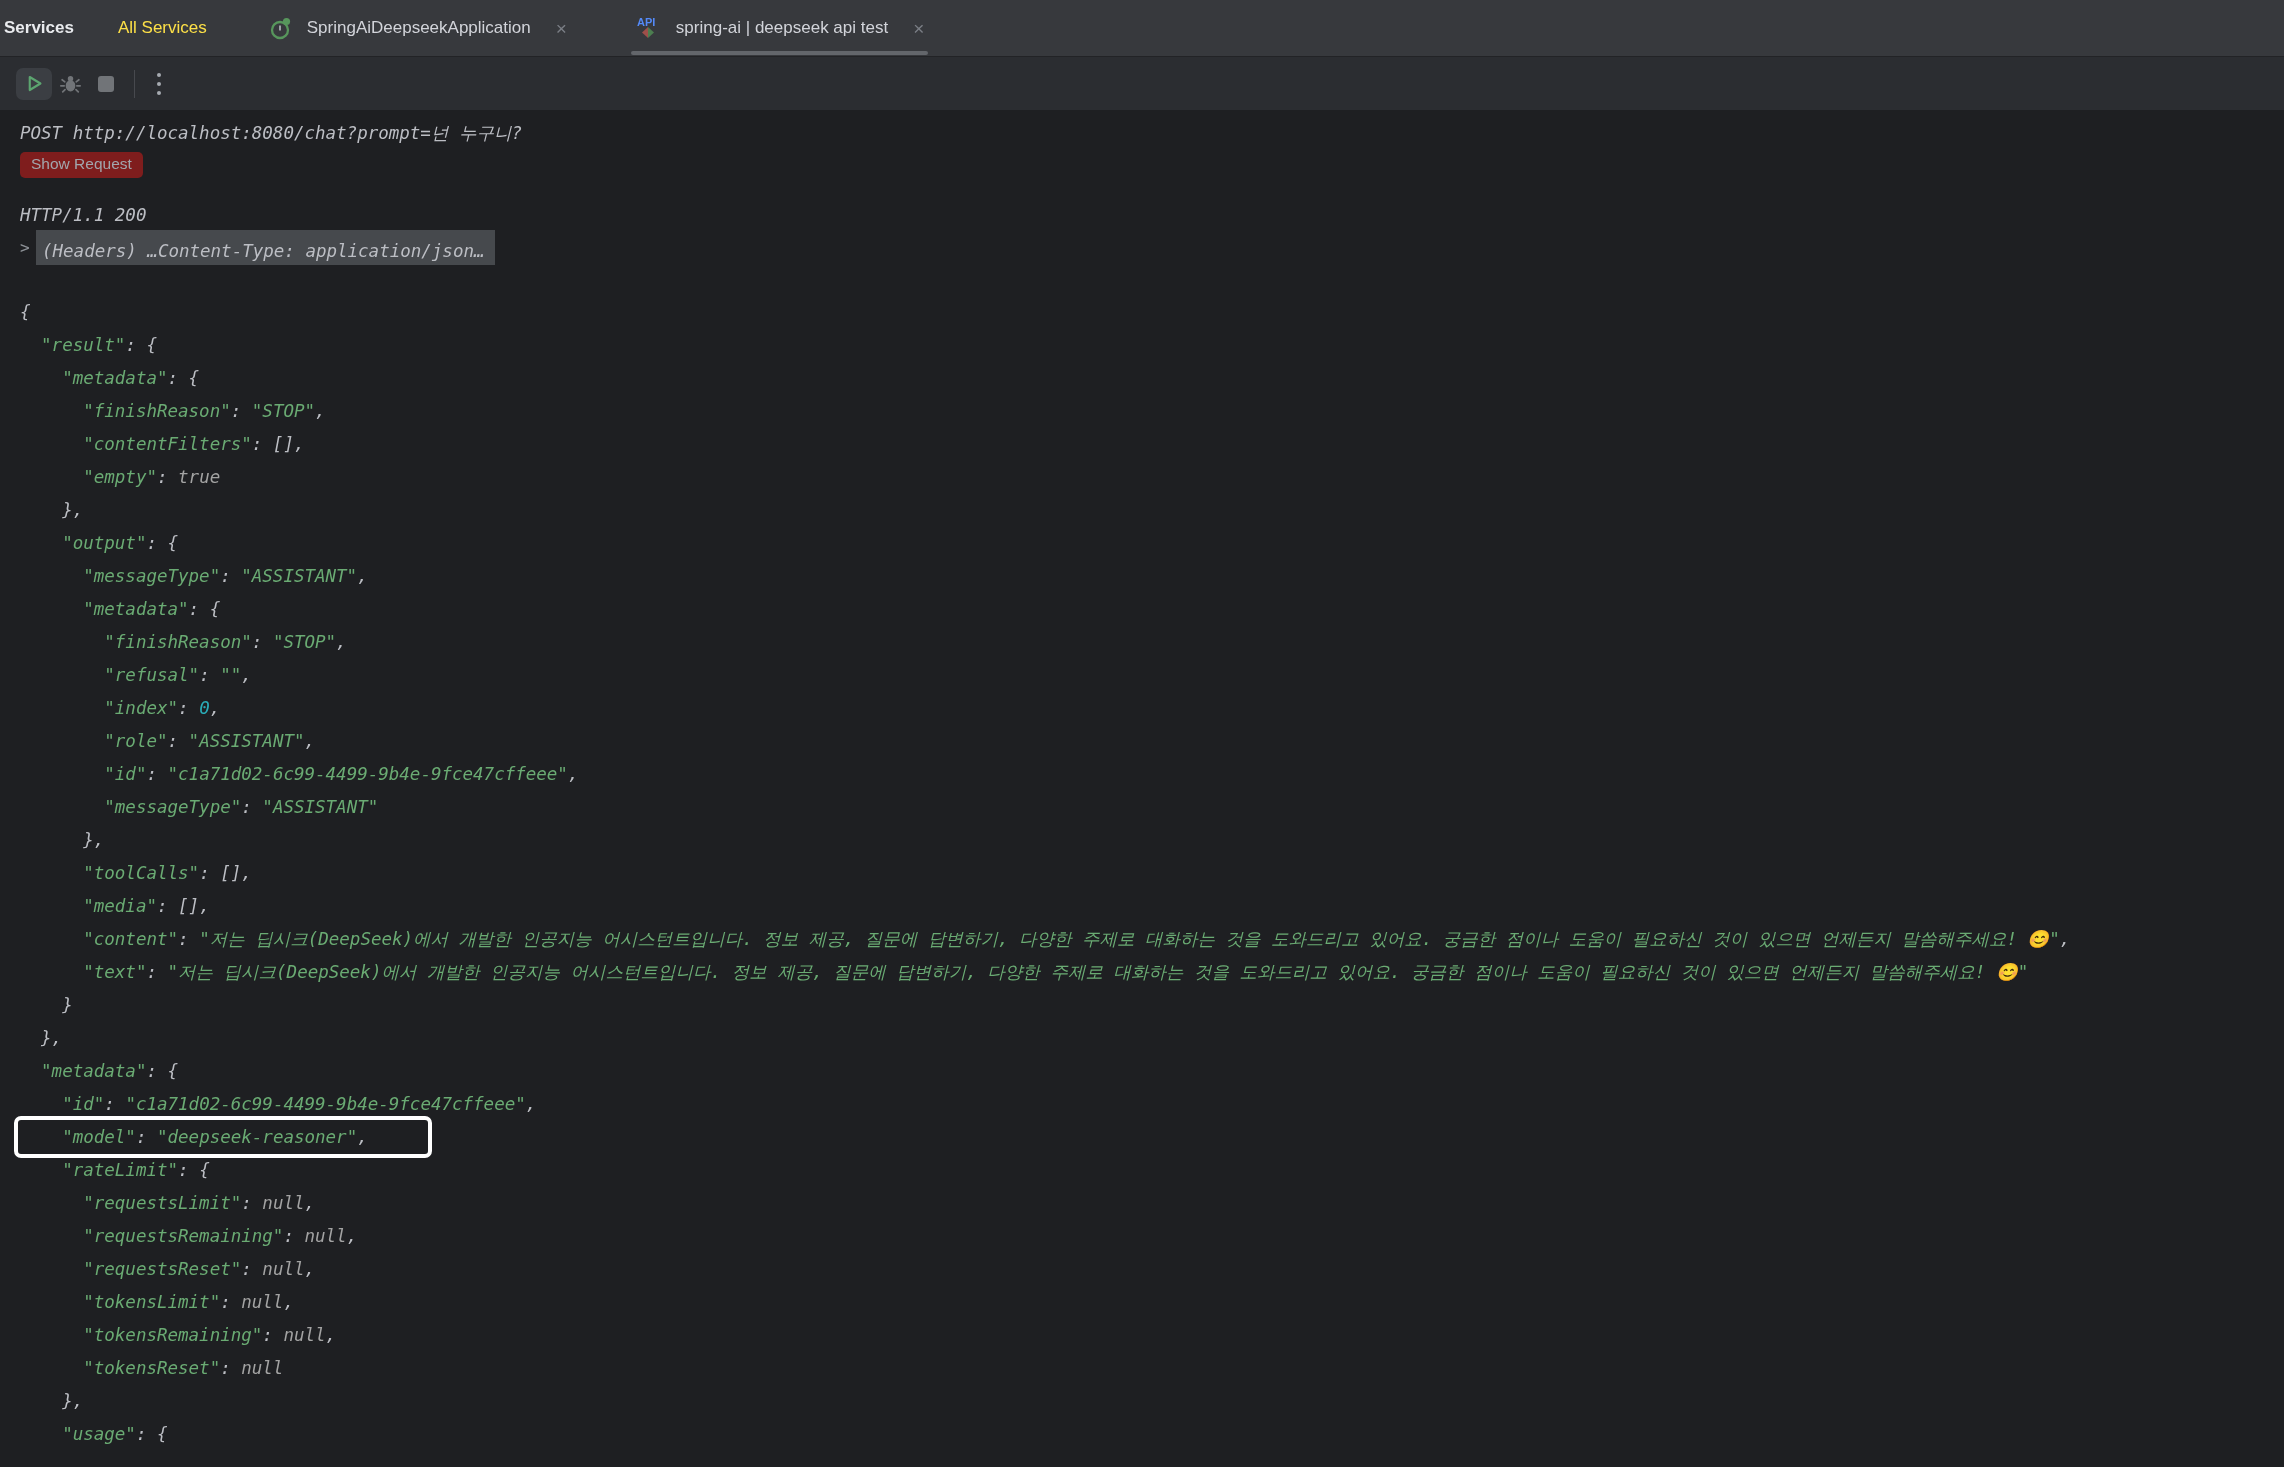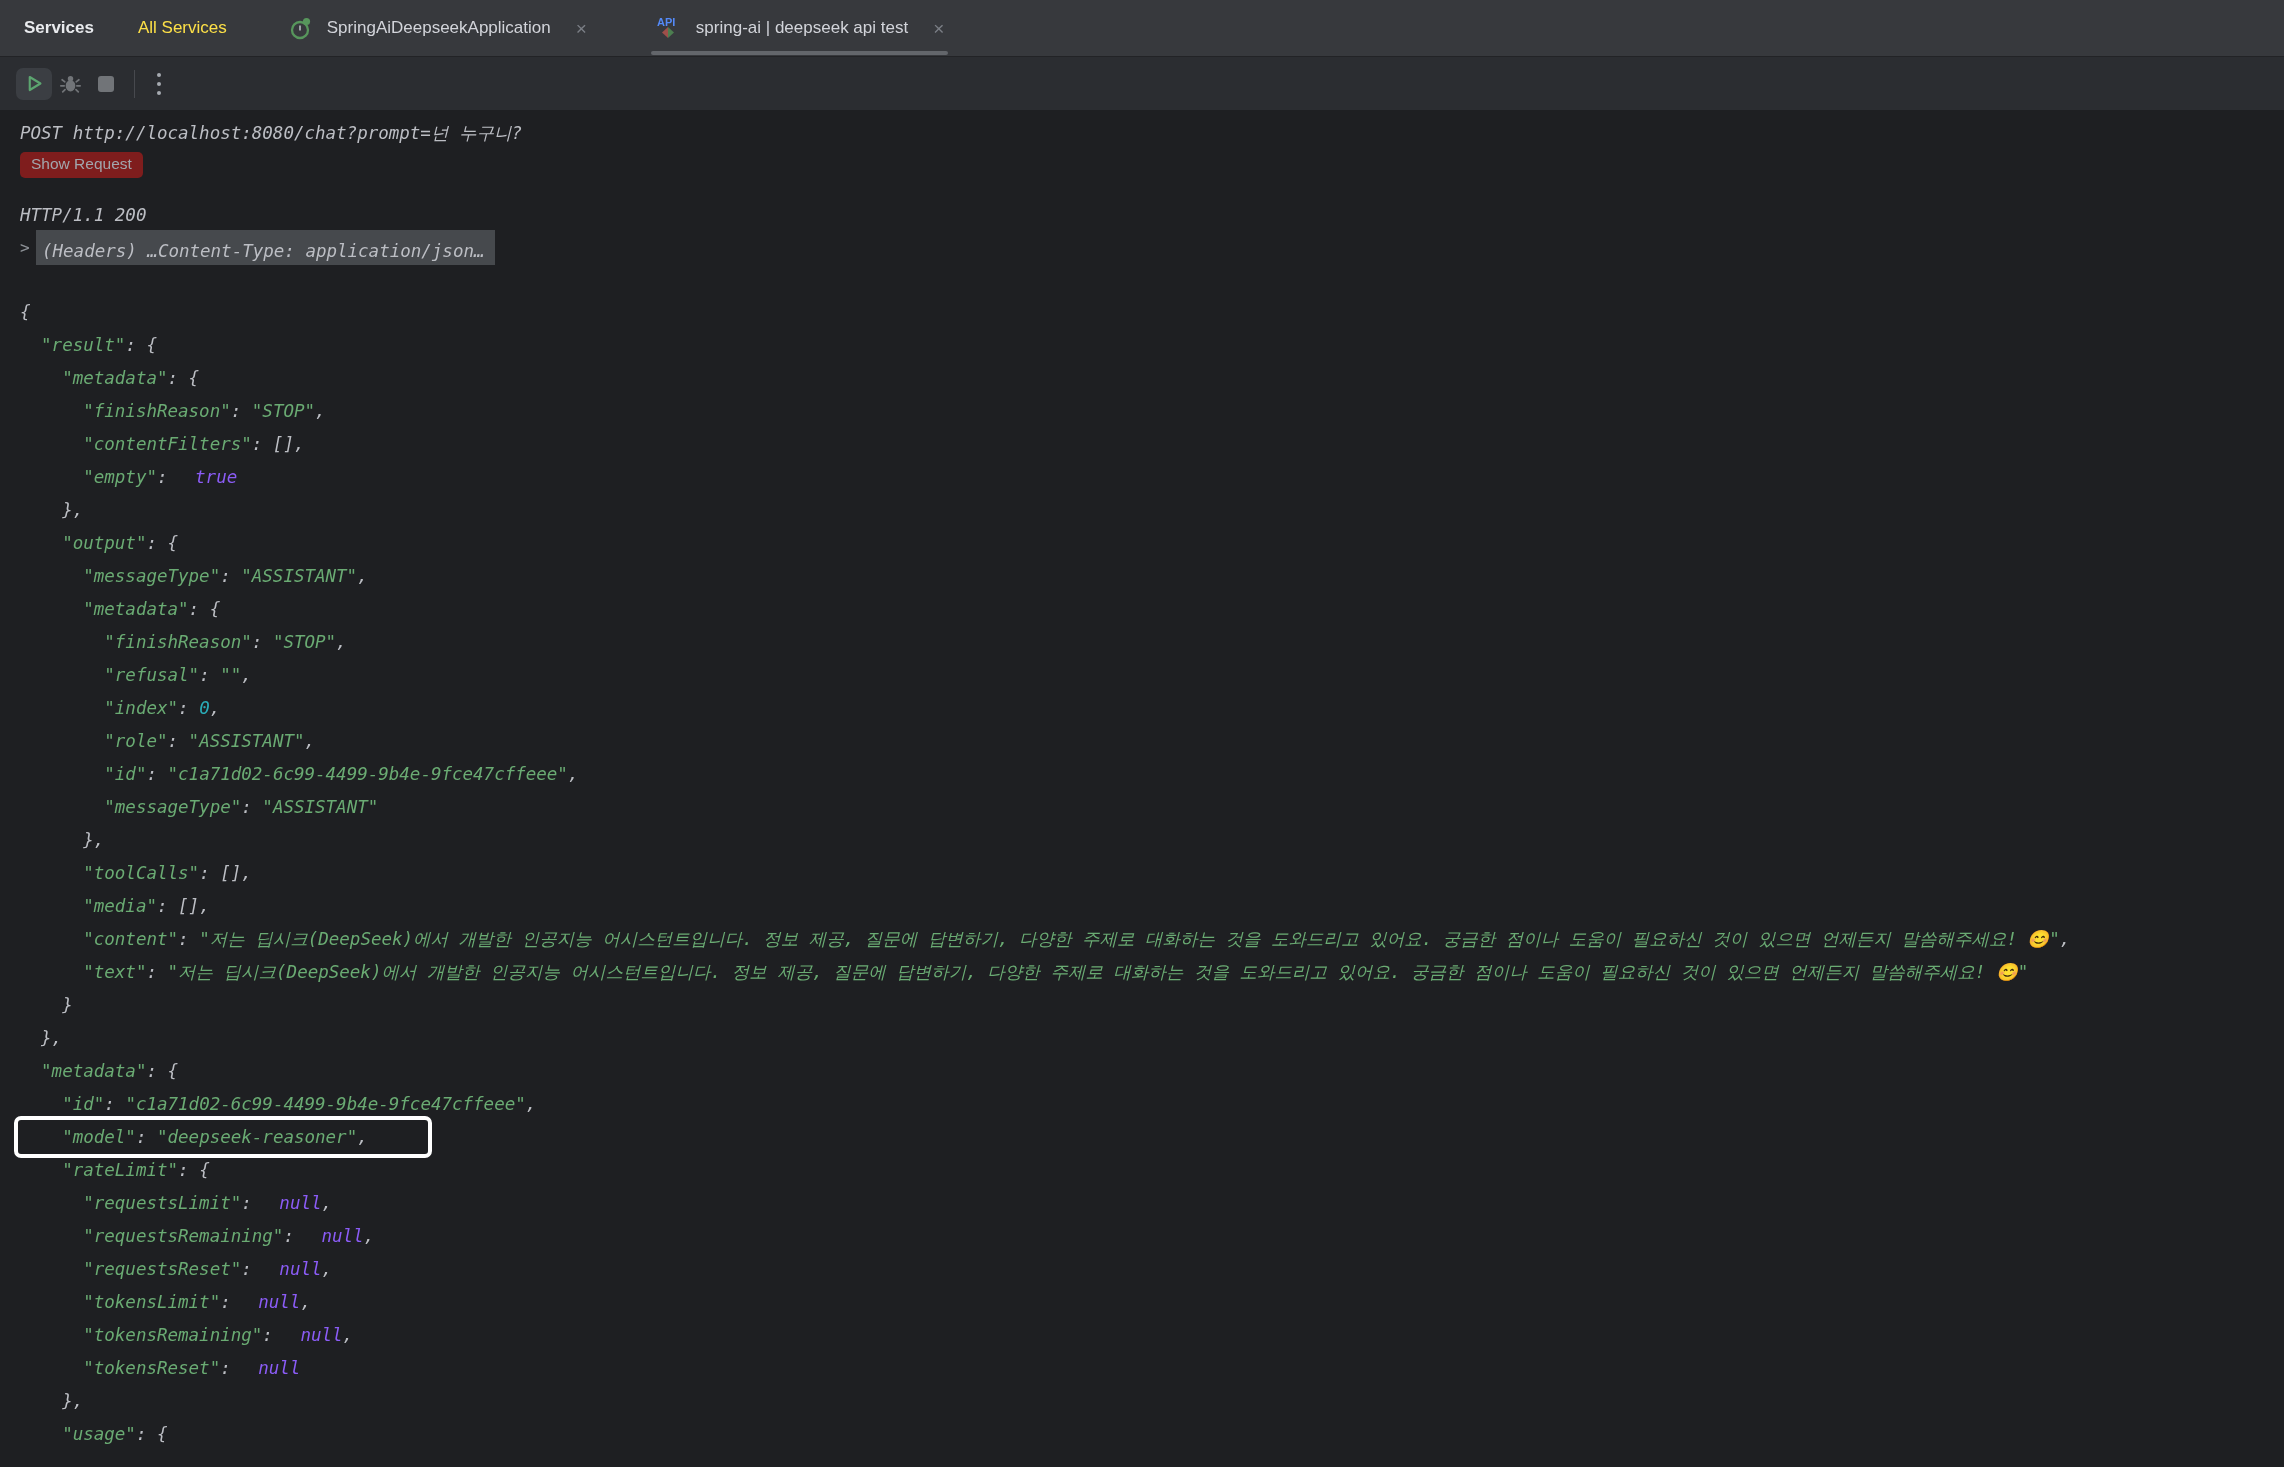--- a/index.html
+++ b/index.html
@@ -11,21 +11,21 @@
   }
 
   
   .tabbar {
     height:57px; background:#37393D;
     display:flex; align-items:stretch;
     border-bottom:1px solid #222326;
   }
   .tool-title {
     display:flex; align-items:center;
-    margin-left:24px; font-size:17px; font-weight:bold; color:#E9EBEE;
+    margin-left:4px; font-size:17px; font-weight:bold; color:#E9EBEE;
   }
   .plain-item {
     display:flex; align-items:center;
     margin-left:44px; font-size:17px; color:#fde047;
   }
   .tab {
     display:flex; align-items:center; gap:15px;
     margin-left:56px; padding:0 6px;
     font-size:17px; color:#D2D4DA; position:relative; cursor:default;
   }
@@ -69,21 +69,21 @@
   .status-line { margin-top:24px; line-height:26px; }
   .fold-line { margin-top:6px; display:flex; align-items:center; height:26px; }
   .fold-chevron { color:#8C9096; font-size:16px; width:16px;
                   font-family:"DejaVu Sans Mono",monospace; }
   .fold-text { background:#46494D; padding:10px 10px 3px 6px; line-height:22px; }
 
   
   .json-body { margin-top:36px; }
   .code-line { height:33px; line-height:33px; white-space:pre; position:relative; }
   .t-s { color:#6AAB73; }   
-  .t-k { color:#8b5cf6;margin-left:17px; }   
+  .t-k { color:#a3a3a3; }   
   .t-n { color:#2AACB8; }   
   .box-outline {
     position:absolute; left:-6px; top:-5px;
     width:418px; height:42px;
     border:4px solid #FFFFFF; border-radius:7px;
     pointer-events:none;
   }
 </style>
 </head>
 <body>

